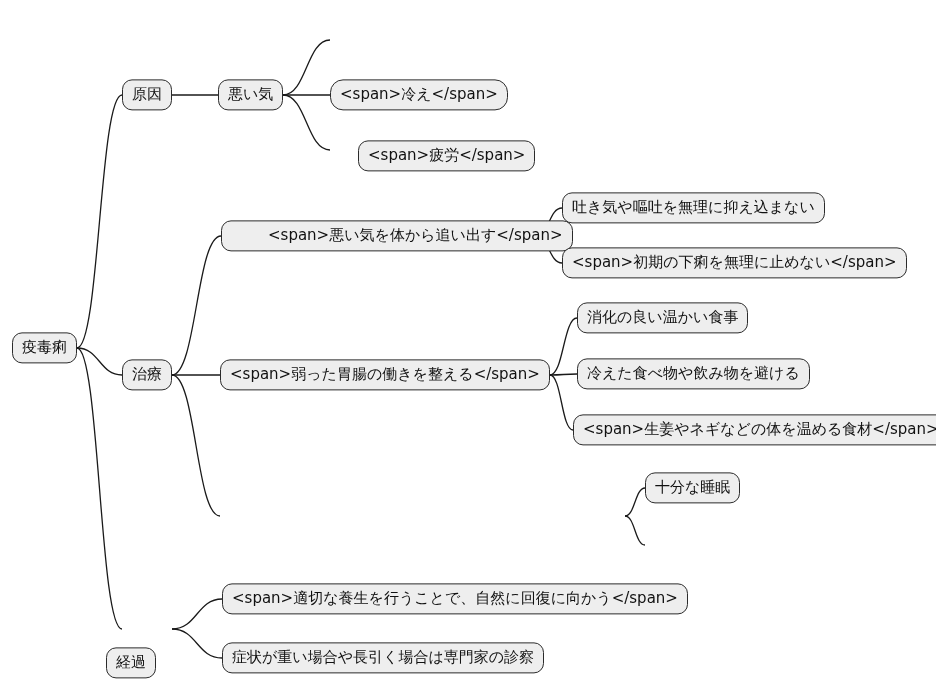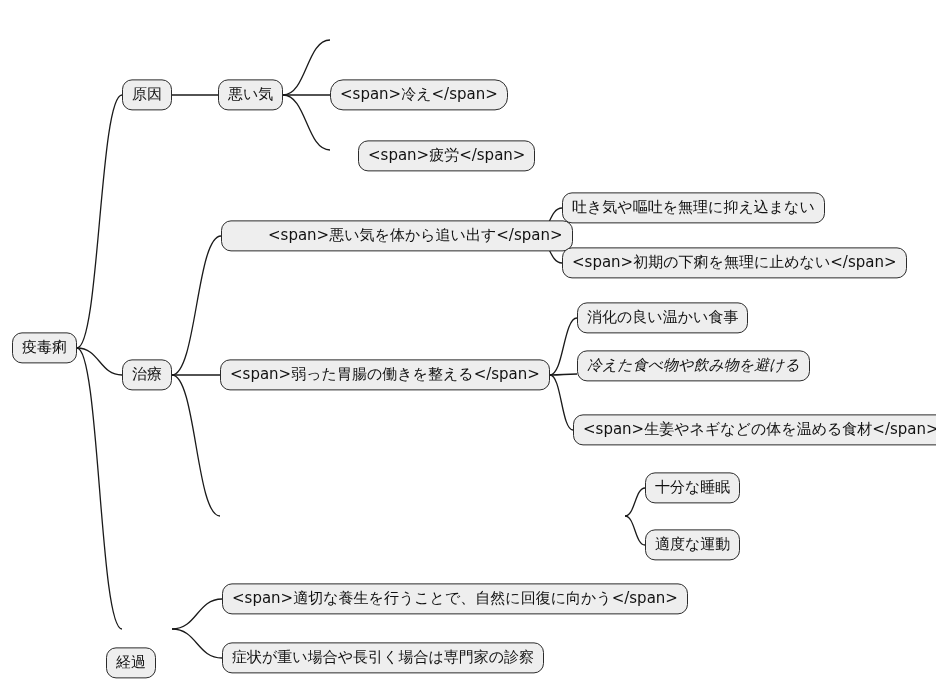--- a/index.html
+++ b/index.html
@@ -68,20 +68,19 @@
     <div class="node" style="left: 122px; top: 95px;">原因</div>
     <div class="node" style="left: 218px; top: 95px;">悪い気</div>
     <div class="node" style="left: 330px; top: 95px; border-radius: 13px;">&lt;span&gt;冷え&lt;/span&gt;</div>
     <div class="node" style="left: 330px; top: 156px; margin-left: 28px;">&lt;span&gt;疲労&lt;/span&gt;</div>
     <div class="node" style="left: 122px; top: 375px;">治療</div>
     <div class="node" style="left: 221px; top: 236px; padding-left: 46px;">&lt;span&gt;悪い気を体から追い出す&lt;/span&gt;</div>
     <div class="node" style="left: 562px; top: 263px;">&lt;span&gt;初期の下痢を無理に止めない&lt;/span&gt;</div>
     <div class="node" style="left: 562px; top: 208px;">吐き気や嘔吐を無理に抑え込まない</div>
     <div class="node" style="left: 220px; top: 375px;">&lt;span&gt;弱った胃腸の働きを整える&lt;/span&gt;</div>
     <div class="node" style="left: 577px; top: 318px;">消化の良い温かい食事</div>
-    <div class="node" style="left: 577px; top: 366px; font-style: italic;">冷えた食べ物や飲み物を避ける</div>
+    <div class="node" style="left: 577px; top: 374px;">冷えた食べ物や飲み物を避ける</div>
     <div class="node" style="left: 573px; top: 430px;">&lt;span&gt;生姜やネギなどの体を温める食材&lt;/span&gt;</div>
     <div class="node" style="left: 645px; top: 488px;">十分な睡眠</div>
-    <div class="node" style="left: 645px; top: 545px;">適度な運動</div>
     <div class="node" style="left: 106px; top: 629px; margin-top: 34px;">経過</div>
     <div class="node" style="left: 222px; top: 599px;">&lt;span&gt;適切な養生を行うことで、自然に回復に向かう&lt;/span&gt;</div>
     <div class="node" style="left: 222px; top: 658px; text-align: right;">症状が重い場合や長引く場合は専門家の診察</div>
   </div>
 
 </body></html>

